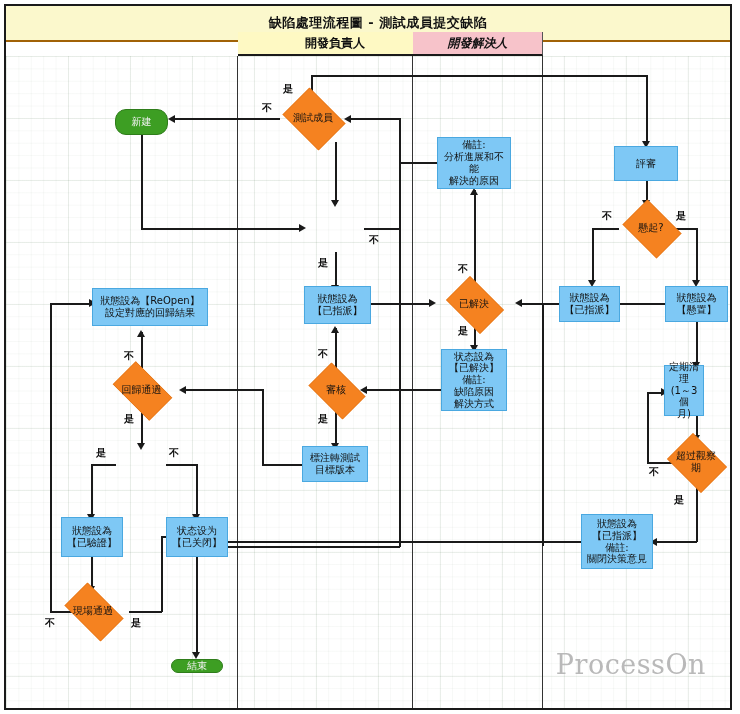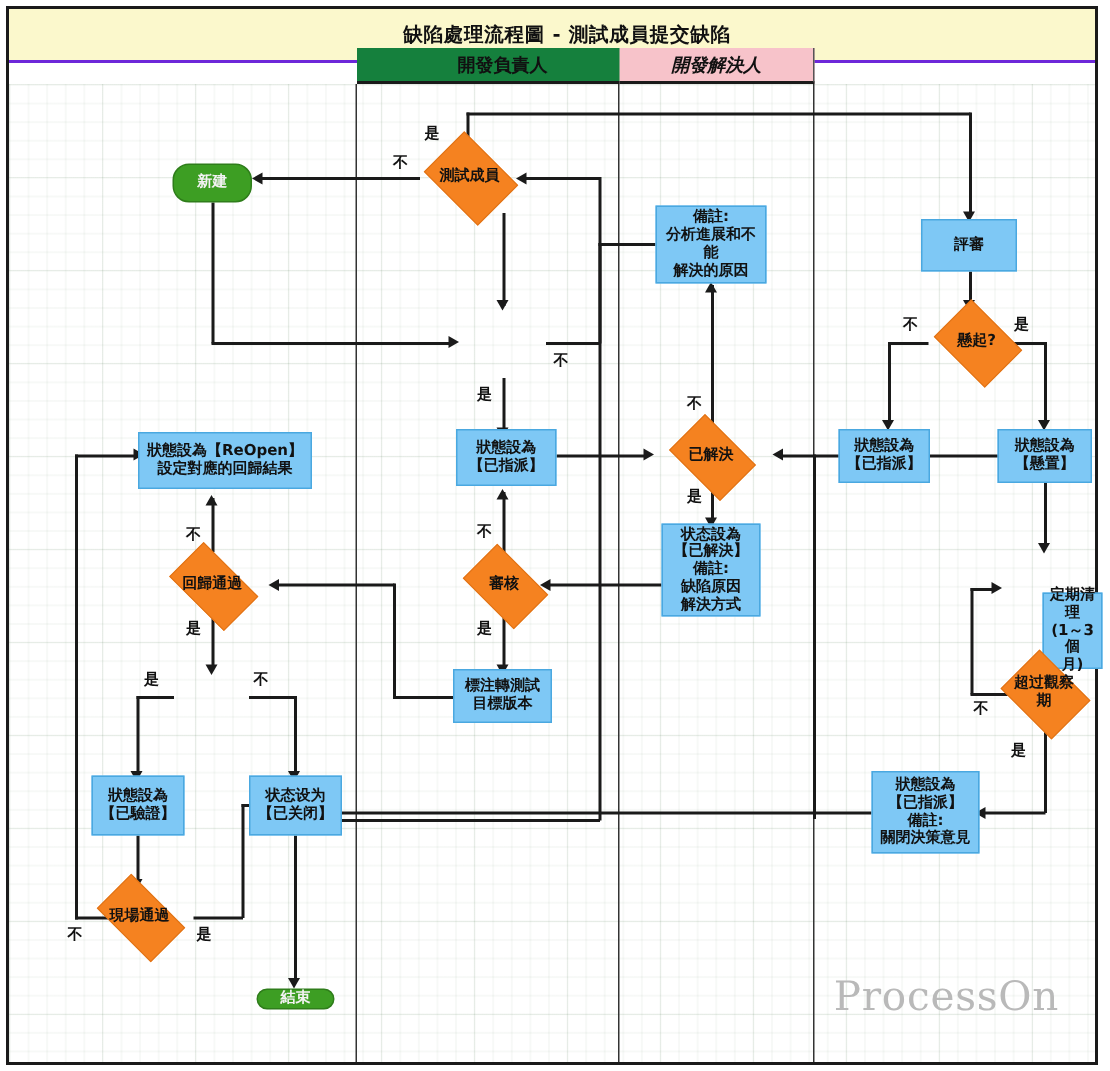--- a/index.html
+++ b/index.html
@@ -4,21 +4,21 @@
 <style>
   html,body{margin:0;padding:0;background:#ffffff;}
   body{width:740px;height:714px;overflow:hidden;
        font-family:"DejaVu Sans","Liberation Sans",sans-serif;}
   #page{position:relative;width:740px;height:714px;background:#fff;}
 
   
   .frame{position:absolute;left:4px;top:4px;width:728px;height:706px;
          border:2px solid #1a1a1a;box-sizing:border-box;background:#fff;}
   .title-bar{position:absolute;left:0;top:0;width:100%;height:36px;
-             background:#fbf8cc;border-bottom:2px solid #6d28d9;
+             background:#fbf8cc;border-bottom:2px solid #a16207;
              box-sizing:border-box;display:flex;align-items:center;
              justify-content:center;padding-left:20px;}
   .title-bar span{font-size:13px;font-weight:bold;color:#111;letter-spacing:.5px;}
 
   .lane-head{position:absolute;top:26px;height:24px;box-sizing:border-box;
              border-right:1px solid #555;border-bottom:2px solid #1a1a1a;
              display:flex;align-items:center;justify-content:center;
              font-size:12px;font-weight:bold;color:#111;}
   .lane-body{position:absolute;top:50px;bottom:0;box-sizing:border-box;
              border-right:1px solid #333;}
@@ -31,21 +31,21 @@
           linear-gradient(to bottom,rgba(120,150,120,.13) 1px,transparent 1px),
           linear-gradient(to right,rgba(120,150,120,.06) 1px,transparent 1px),
           linear-gradient(to bottom,rgba(120,150,120,.06) 1px,transparent 1px);
         background-size:62px 62px,62px 62px,12.4px 12.4px,12.4px 12.4px;
         pointer-events:none;}
 
   
   .node{position:absolute;box-sizing:border-box;display:flex;
         align-items:center;justify-content:center;text-align:center;
         font-size:10px;line-height:1.18;color:#111;z-index:5;}
-  .node .lbl{display:block;padding:0 2px;white-space:pre-line;font-weight:bold;}
+  .node .lbl{display:block;padding:0 2px;white-space:pre-line;}
   .rect{background:#7ec8f5;border:1px solid #4aa8e0;}
   .term{background:#3d9e23;border:1px solid #2f7d1b;border-radius:11px;color:#f2f2f2;}
   .dia{background:transparent;border:none;}
   .dia .shape{position:absolute;left:0;top:0;width:100%;height:100%;
               background:#f58220;transform:rotate(45deg) scale(.707);
               border:1px solid #e07316;}
   .dia .lbl{position:relative;z-index:2;color:#111;}
 
   
   .ln{position:absolute;background:#1a1a1a;z-index:2;}
@@ -69,21 +69,21 @@
 </head>
 <body>
 
 <div id="page">
   <div class="frame">
 
     <div class="title-bar">
       <span>缺陷處理流程圖 - 測試成員提交缺陷</span>
     </div>
 
-    <div class="lane-head" style="left:232px;width:195px;background:#15803d;">
+    <div class="lane-head" style="left:232px;width:195px;background:#fef9c3;">
       <span>開發負責人</span>
     </div>
     <div class="lane-head" style="left:407px;width:130px;background:#f7c3ca;font-style:italic;">
       <span>開發解決人</span>
     </div>
 
     <div class="grid"></div>
 
     <div class="lane-body" style="left:0;width:232px;"></div>
     <div class="lane-body" style="left:232px;width:175px;"></div>
@@ -274,21 +274,21 @@
     </div>
 
     <div class="node rect" style="left:435px;top:343px;width:66px;height:62px;">
       <span class="lbl">状态設為
 【已解決】
 備註:
 缺陷原因
 解決方式</span>
     </div>
 
-    <div class="node rect" style="left:689px;top:359px;width:40px;height:51px;margin-top:30px;">
+    <div class="node rect" style="left:658px;top:359px;width:40px;height:51px;">
       <span class="lbl">定期清理
 (1～3個
 月)</span>
     </div>
 
     <div class="node dia" style="left:100px;top:362px;width:71px;height:44px;">
       <span class="shape"></span>
       <span class="lbl">回歸通過</span>
     </div>
 

